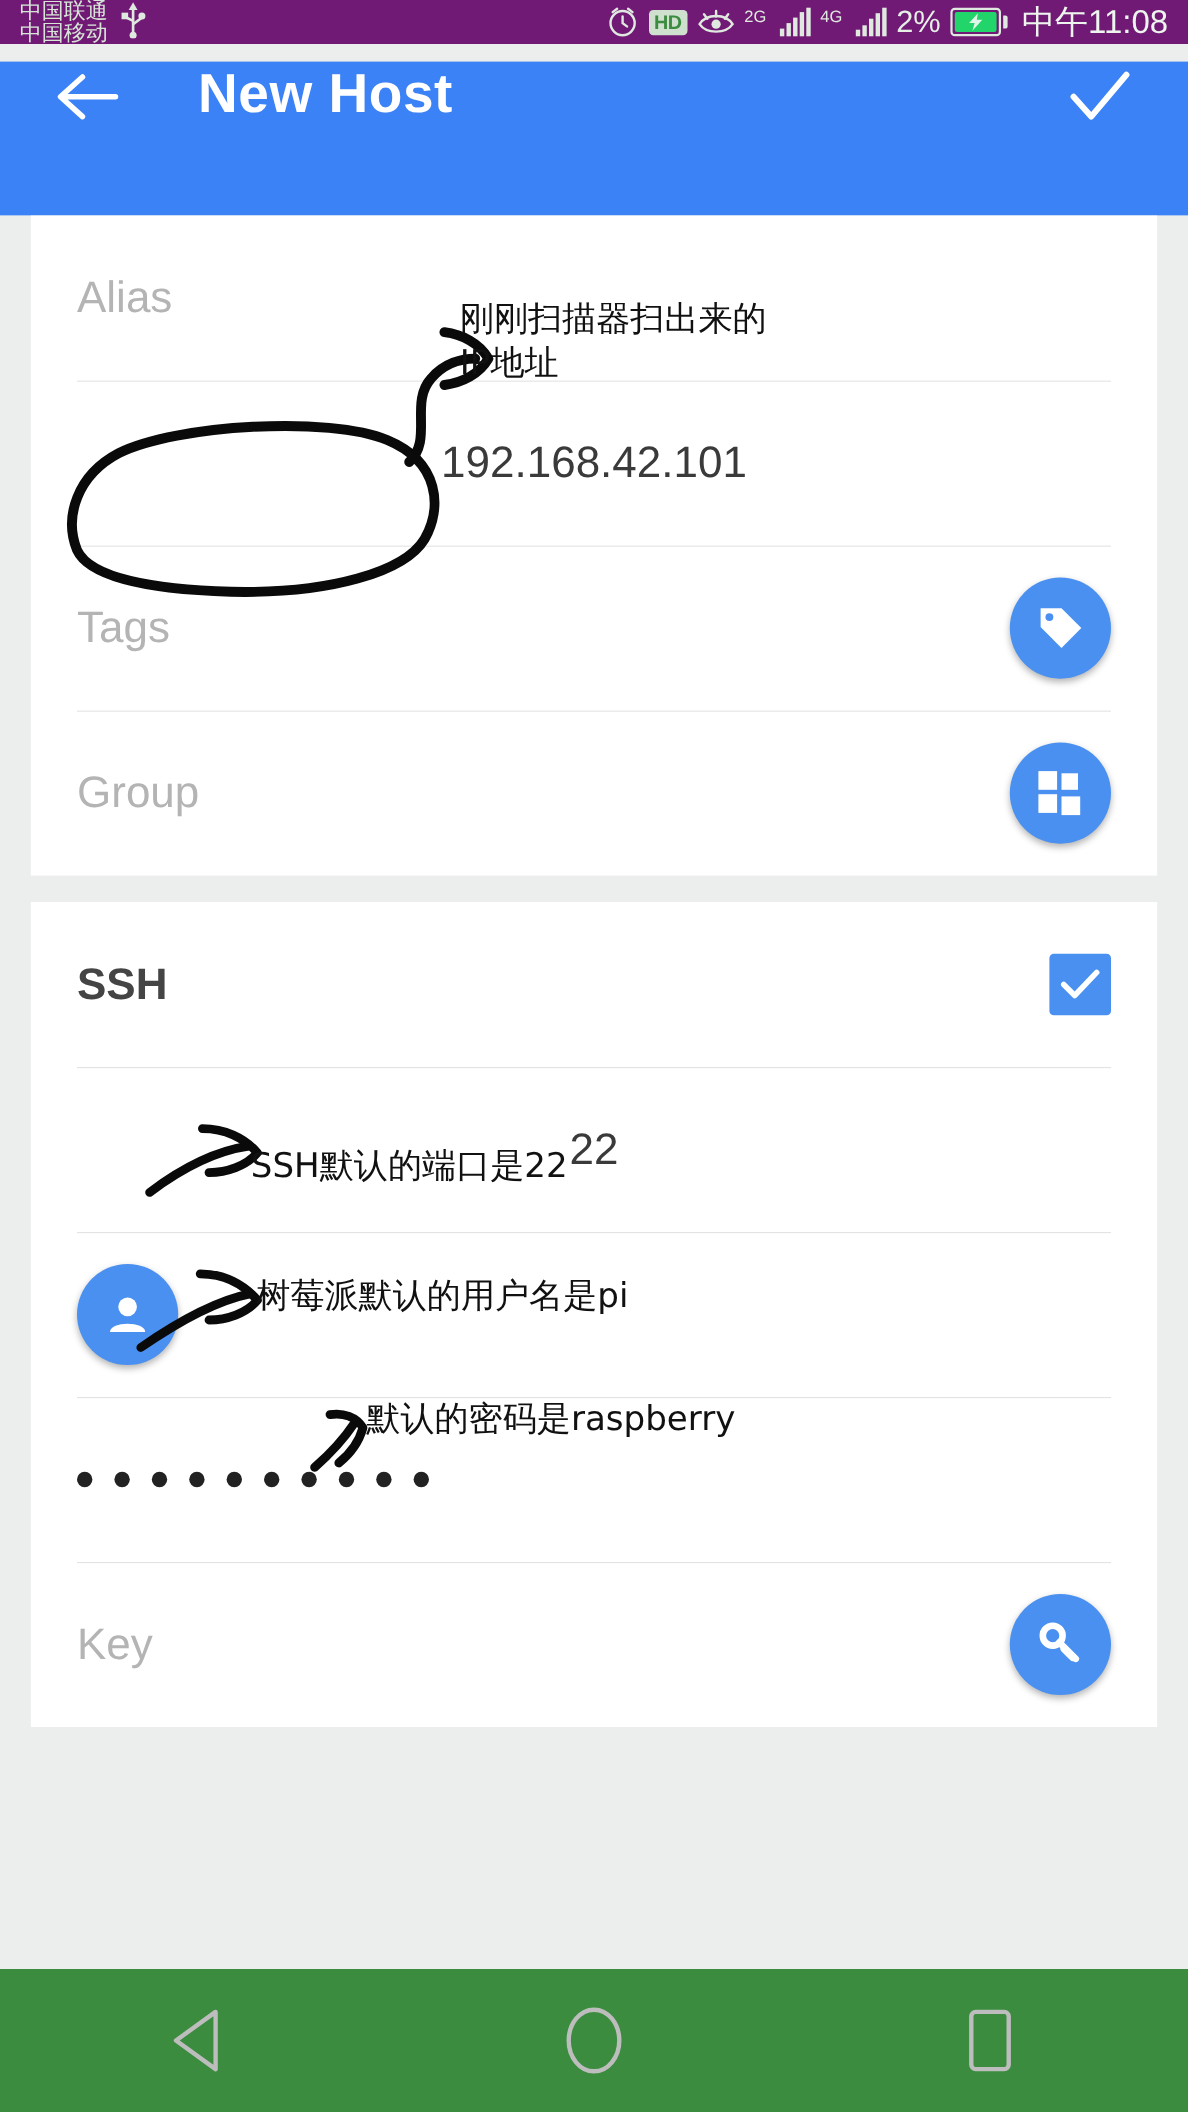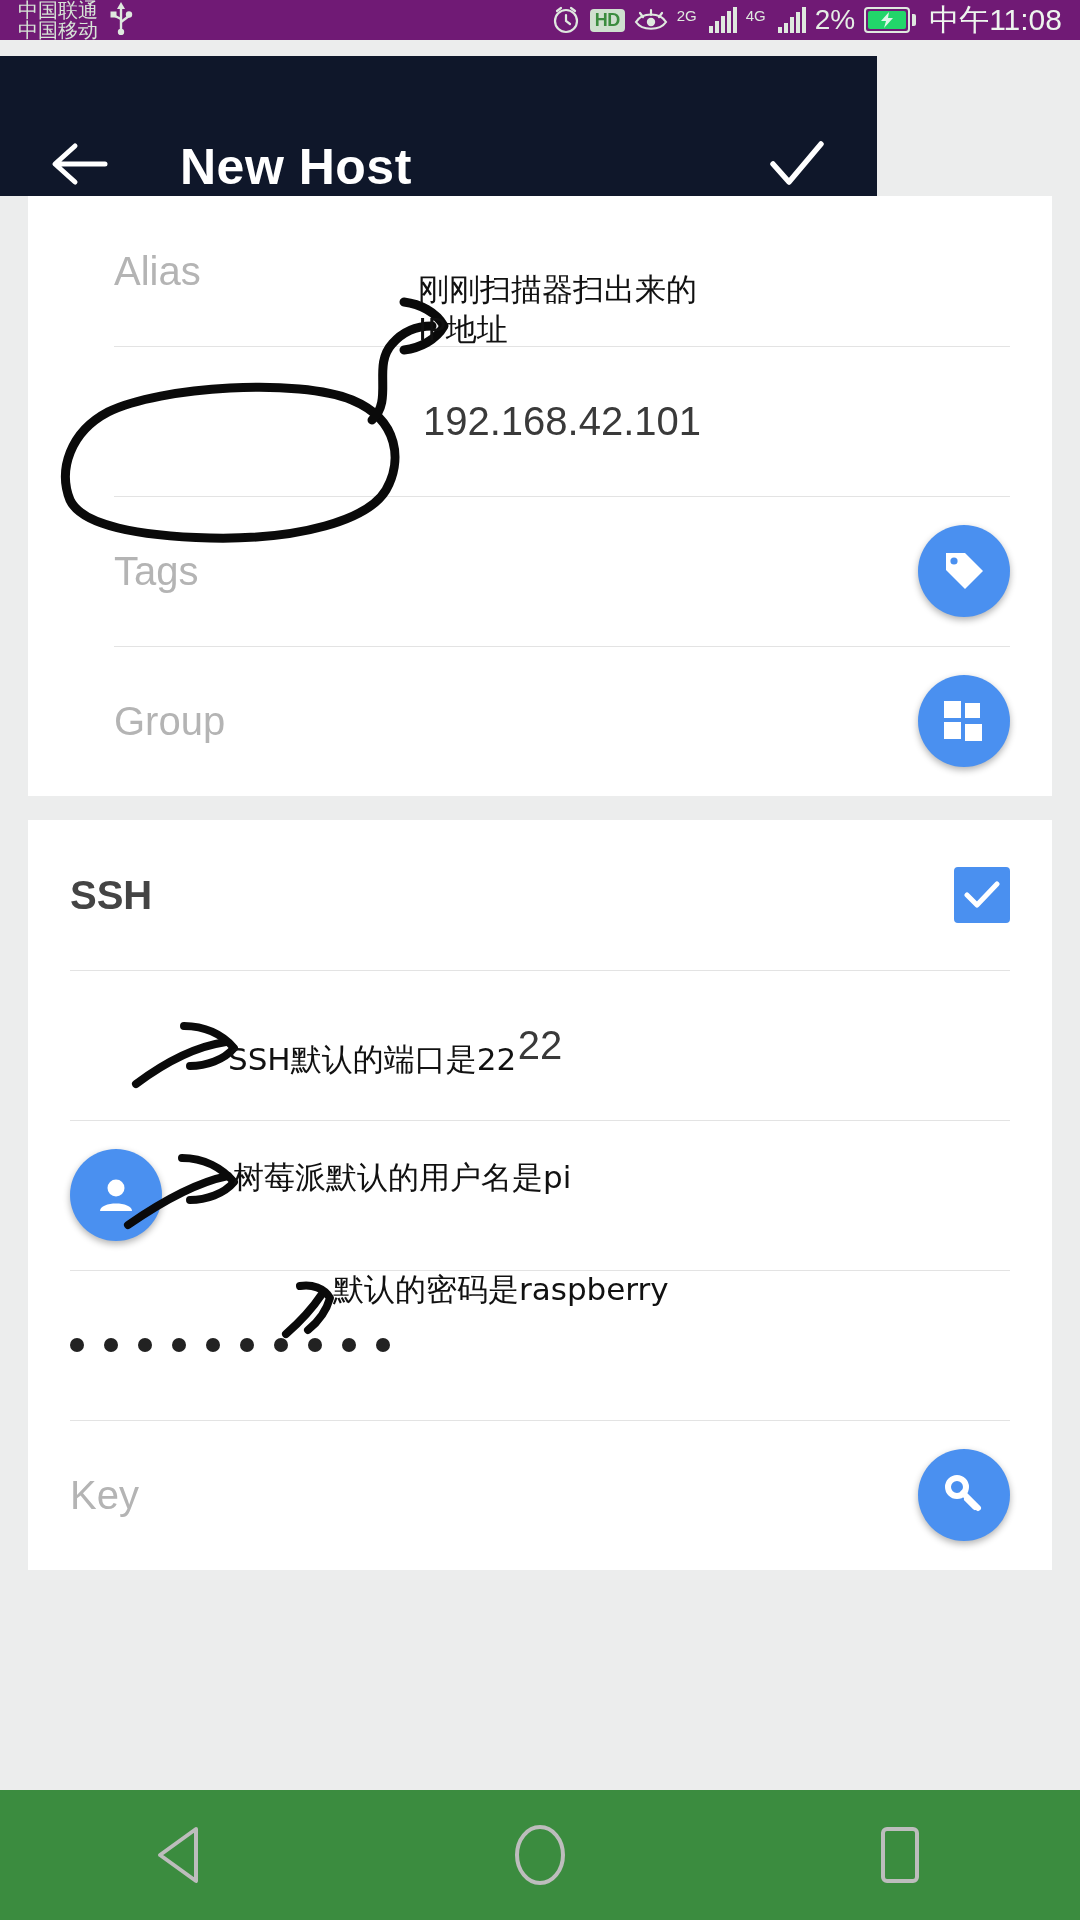--- a/index.html
+++ b/index.html
@@ -35,31 +35,31 @@
     width:46px; height:26px; border:2px solid #dfe9df; border-radius:4px;
     padding:2px; display:flex; align-items:center;
   }
   .bat-fill{ background:#22d56a; height:100%; width:100%; border-radius:2px;
              display:flex; align-items:center; justify-content:center; }
   .bat-cap{ width:4px; height:12px; background:#dfe9df; margin-left:2px; border-radius:0 2px 2px 0; }
   .clock{ font-size:30px; color:#eef5ee; margin-left:4px; }
 
   
   .appbar{
-    position:absolute; top:56px; left:0; width:877px; height:140px;
-    background:#0f172a; display:flex; align-items:flex-end; padding:0 48px;
+    position:absolute; top:56px; left:0; width:1080px; height:140px;
+    background:#3b82f6; display:flex; align-items:flex-start; padding:0 48px;
   }
   .appbar .title{ color:#fff; font-size:50px; font-weight:bold; margin-left:68px; letter-spacing:.5px; }
   .appbar .spacer{ flex:1; }
   .ic-btn{ display:flex; align-items:center; justify-content:center; width:64px; height:64px; }
 
   
   .content{ position:absolute; top:196px; left:0; width:1080px; height:1724px; background:#eceded; }
   .card{ background:#fff; margin:0 28px 24px 28px; }
-  .card.first{ margin-top:0;padding-left:44px; }
+  .card.first{ margin-top:0; }
   .row{
     position:relative; display:flex; align-items:center;
     padding:0 42px; min-height:128px;
   }
   .row + .row::before{
     content:""; position:absolute; top:0; left:42px; right:42px; height:1px; background:#e3e3e3;
   }
   .field{ flex:1; font-size:40px; color:#b4b4b4; }
   .field.filled{ color:#3a3a3a;text-align:center; }
   .field.strong{ color:#444; font-weight:bold; font-size:40px; }

